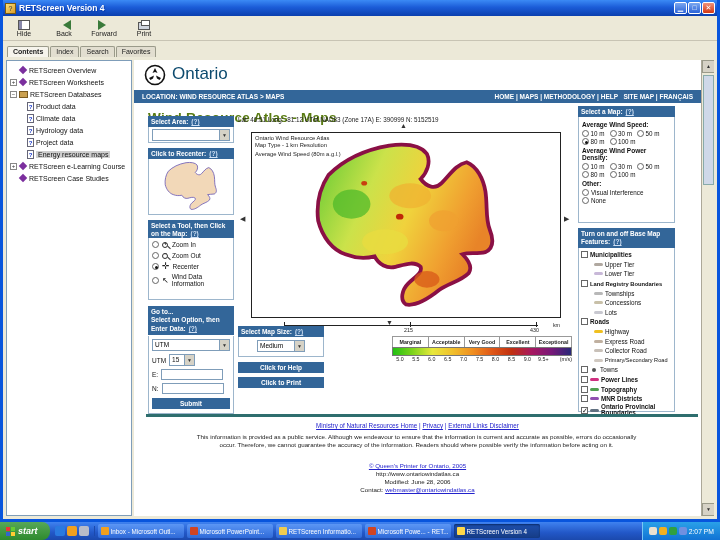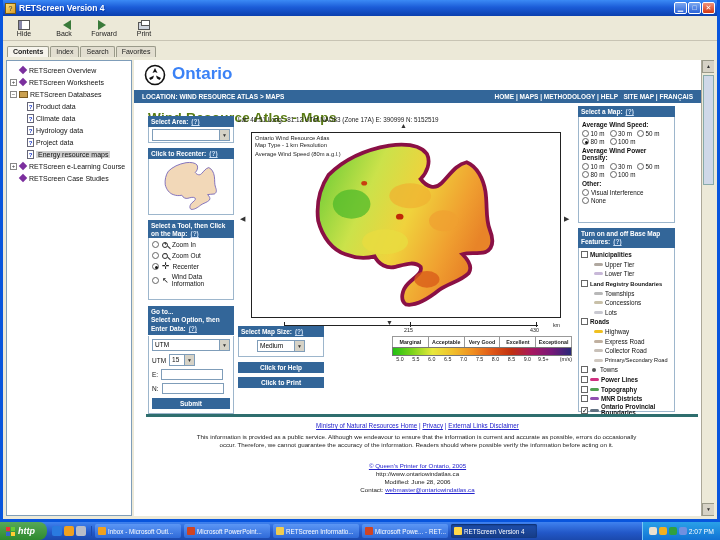--- a/index.html
+++ b/index.html
@@ -47,21 +47,21 @@
   .book { width:9px; height:7px; background:#caa050; border:1px solid #7a5a20; flex:none; }
   .qpage { width:7px; height:9px; background:#fff; border:1px solid #667; color:#1a3acc; font-size:6px;
            line-height:8px; text-align:center; flex:none; font-weight:bold; }
   .tsel { background:#cfcfcf; padding:0 2px; }
 
   
   .contentpane { position:absolute; left:131px; top:60px; right:3px; bottom:3px; background:#fff; overflow:hidden; }
 
   .sitehdr { position:absolute; left:0; top:0; right:13px; height:30px; background:#fff; }
   .trillium { position:absolute; left:10px; top:4px; }
-  .wordmark { position:absolute; left:38px; top:4px; font-size:17px; font-weight:bold; color:#3b82f6; }
+  .wordmark { position:absolute; left:38px; top:4px; font-size:17px; font-weight:normal; color:#0c4a6e; }
   .ministry { position:absolute; right:14px; top:1px; text-align:right; }
   .ministry .m1 { font-size:7px; color:#333; }
   .ministry .m2 { font-family:"Liberation Serif","DejaVu Serif",serif; font-size:13px; color:#101010; letter-spacing:1px; }
 
   .sitenav { position:absolute; left:0; top:30px; right:13px; height:13px; background:#336699;
              display:flex; justify-content:space-between; align-items:center; padding:0 8px;
              color:#fff; font-size:6.5px; font-weight:bold; white-space:nowrap; }
   .sitenav a { color:#fff; text-decoration:none; }
 
   .h1 { position:absolute; left:14px; top:50px; font-size:13.5px; font-weight:bold; color:#597b12; letter-spacing:.3px; }
@@ -589,21 +589,21 @@
 </div>
 
 <div class="taskbar">
   <div class="startbtn">
     <span class="flag">
         <i class="f1"></i>
         <i class="f2"></i>
         <i class="f3"></i>
         <i class="f4"></i>
       </span>
-    <span>http</span>
+    <span>start</span>
   </div>
   <div class="ql">
     <div class="qli" style="background:#2a7ae0;"></div>
     <div class="qli" style="background:#f0a020;"></div>
     <div class="qli" style="background:#b8bcc8;"></div>
   </div>
   <div class="task">
     <span class="ticon" style="background:#f0a020;"></span>
     <span>Inbox - Microsoft Outl...</span>
   </div>

